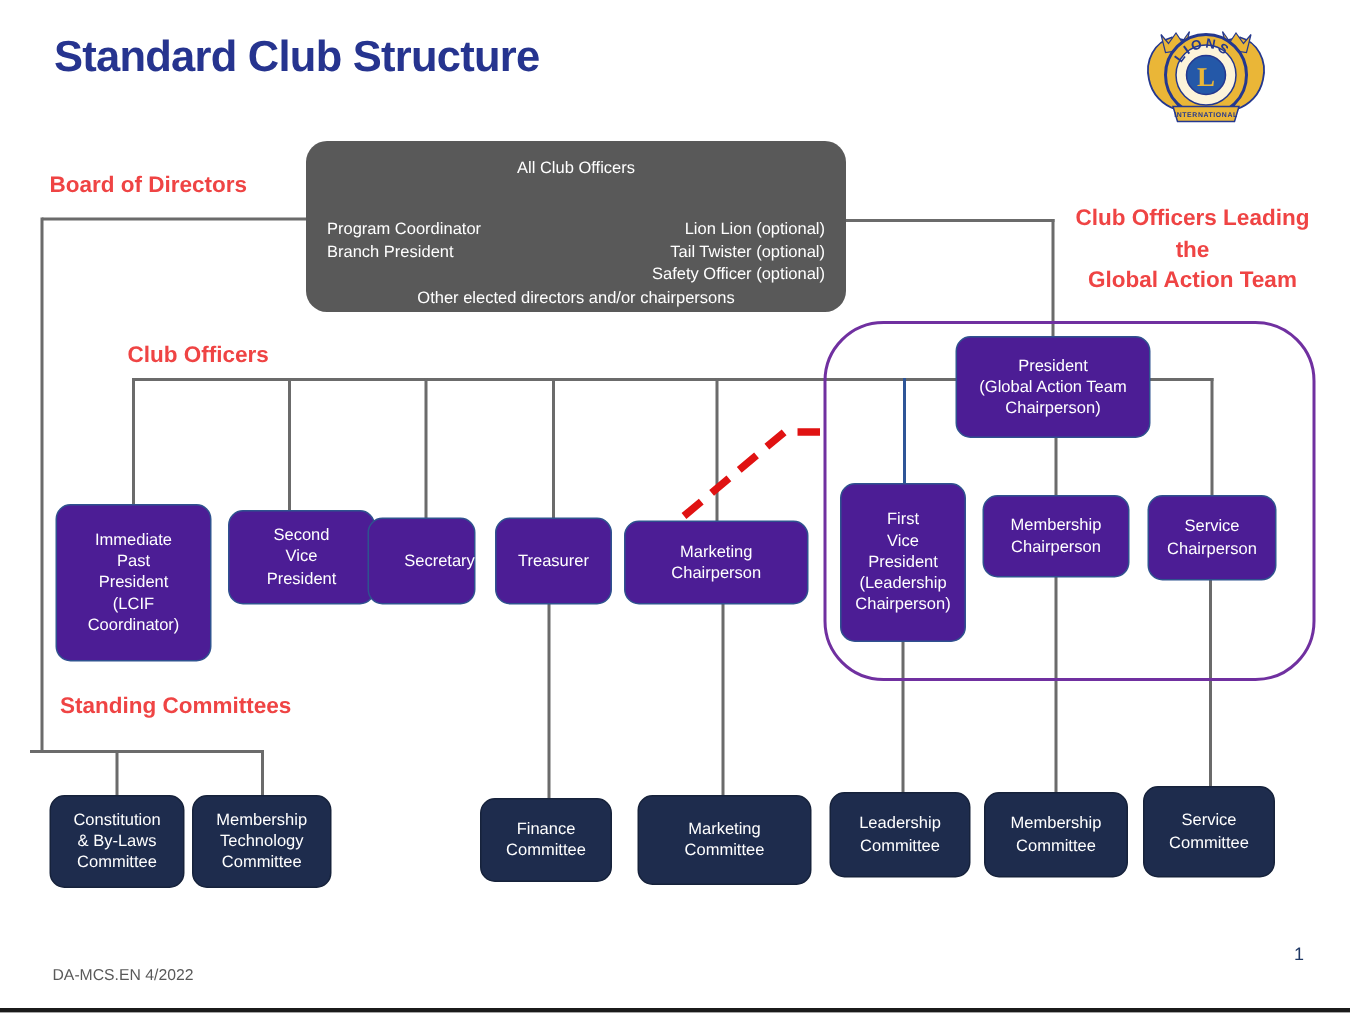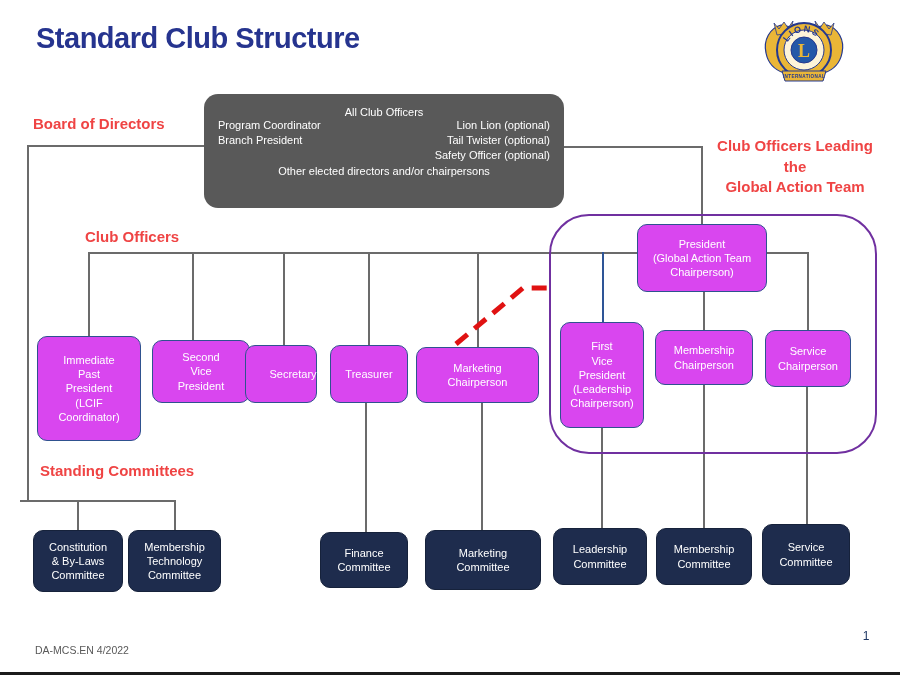--- a/index.html
+++ b/index.html
@@ -13,28 +13,28 @@
   }
   .lbl { position:absolute; font-size:15px; font-weight:700; color:#ef4444; }
   .gat-lbl { white-space:pre-line; text-align:center; line-height:1.38; }
   .ln { position:absolute; background:#6b6b6b; }
   .ln.blue { background:#2e5597; }
   .box {
     position:absolute; box-sizing:border-box; display:flex; align-items:center;
     justify-content:center; text-align:center; white-space:pre-line;
     color:#ffffff; border-radius:10px; font-size:11px; line-height:1.3;
   }
-  .blue-box { background:#d946ef; border:1.6px solid #2f528f; }
+  .blue-box { background:#4c1d95; border:1.6px solid #2f528f; }
   .navy-box { background:#1e2c4d; border:1.6px solid #16223b; }
   .graybox {
     position:absolute; left:204px; top:94px; width:360px; height:114px;
     box-sizing:border-box; background:#595959; border-radius:14px; color:#fff;
     font-size:11px; padding:12px 14px 8px 14px;
   }
-  .gb-title { text-align:center; margin-bottom:0; }
+  .gb-title { text-align:center; margin-bottom:28px; }
   .gb-cols { display:flex; justify-content:space-between; line-height:1.38; }
   .gb-right { text-align:right; }
   .gb-bottom { text-align:center; line-height:1.38; }
   .gat-outline {
     position:absolute; left:549px; top:214px; width:328px; height:240px;
     box-sizing:border-box; border:2.5px solid #7030a0; border-radius:40px;
     pointer-events:none;
   }
   .redline { position:absolute; left:440px; top:275px; }
   .footer-code { position:absolute; left:35px; top:644px; font-size:10.5px; color:#595959; }

